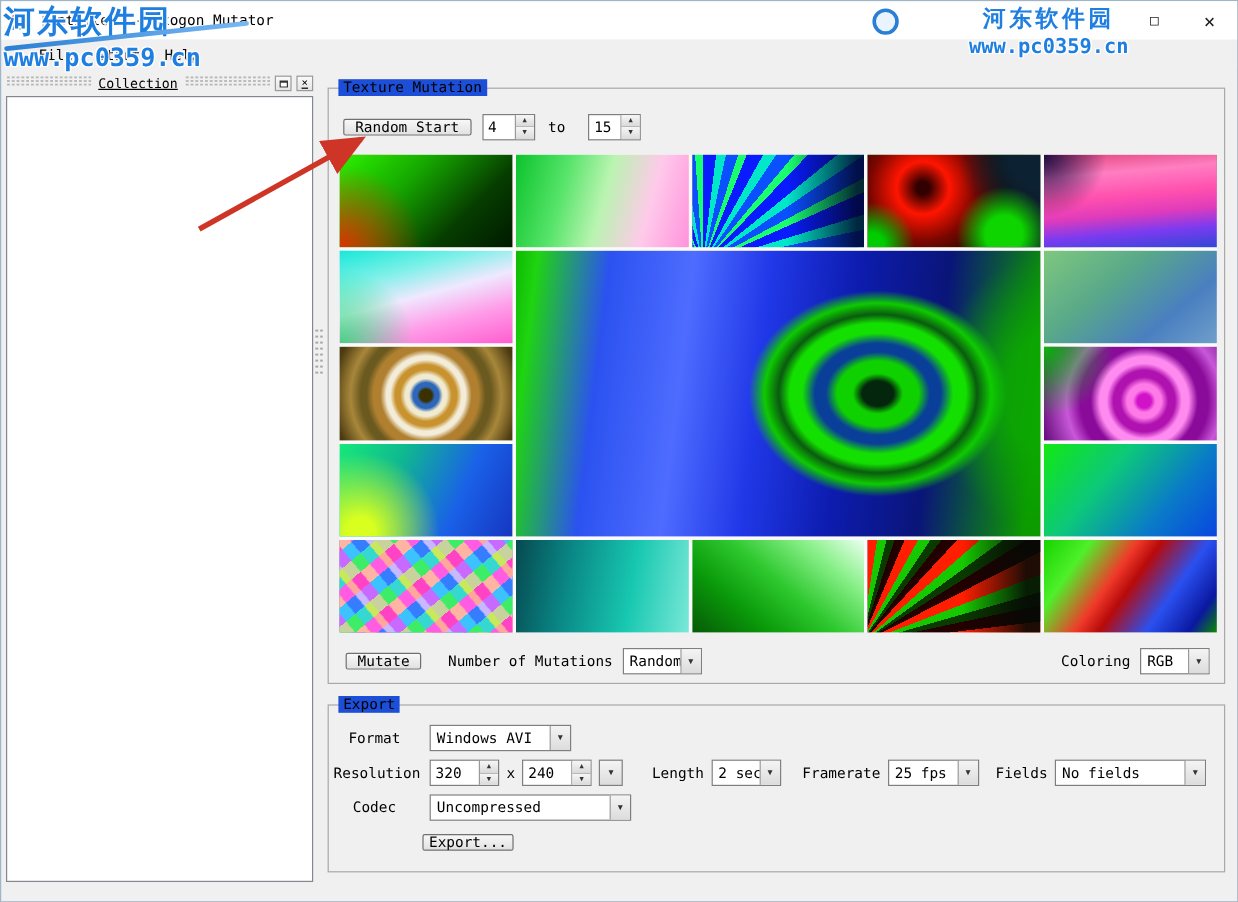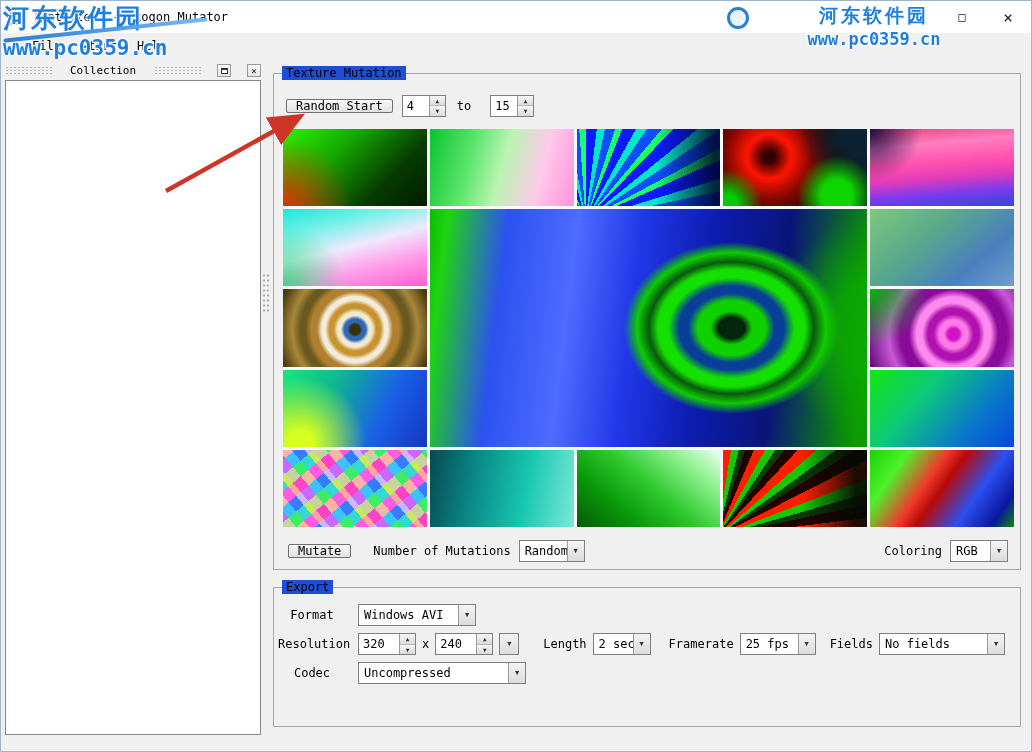--- a/index.html
+++ b/index.html
@@ -19,21 +19,21 @@
   .win-controls { margin-left:auto; display:flex; height:100%; }
   .win-btn { width:46px; height:100%; display:flex; align-items:center; justify-content:center; background:#fff; color:#222; cursor:default; }
   .win-btn.min { font-size:15px; }
   .win-btn.max { font-size:12px; }
   .win-btn.cls { font-size:16px; }
   
   .menubar { position:absolute; top:32px; left:17px; right:0; height:25px; background:#f0f0f0; display:flex; align-items:center; padding-left:4px; }
   .menu-item { padding:3px 10px; }
   
   .dock { position:absolute; left:4px; top:62px; width:256px; height:672px; }
-  .dock-titlebar { height:15px; display:flex; align-items:center; gap:16px; }
+  .dock-titlebar { height:15px; display:flex; align-items:flex-start; gap:4px;text-decoration:underline; }
   .hatch { flex:1; height:9px;
     background-image: radial-gradient(circle, #b8b8b8 0.9px, transparent 1px);
     background-size: 4px 3px; }
   .dock-title { font-size:11px; padding:0 2px; white-space:nowrap; }
   .dock-btn { width:14px; height:13px; border:1px solid #9a9a9a; background:linear-gradient(#fafafa,#e4e4e4);
     font-size:9px; line-height:10px; text-align:center; display:flex; align-items:center; justify-content:center; }
   .float-glyph { display:block; width:7px; height:6px; border:1px solid #333; border-top-width:2px; background:#fff; }
   .dock-body { position:absolute; top:17px; left:0; right:0; bottom:0; background:#fff; border:1px solid #828790; }
   .splitter { position:absolute; left:261px; top:272px; width:7px; height:40px;
     background-image: radial-gradient(circle, #a8a8a8 1px, transparent 1.2px); background-size:4px 5px; }
@@ -308,20 +308,23 @@
     </div>
 
     <div class="exp-row">
       <span class="exp-label">Codec</span>
       <span class="combo w-codec">
         <span class="combo-value">Uncompressed</span>
         <span class="combo-arrow">▼</span>
       </span>
     </div>
 
+    <div class="exp-row">
+      <button class="btn export-btn">Export...</button>
+    </div>
   </div>
 
   <svg class="anno-arrow" width="170" height="110" viewBox="0 0 170 110">
     <defs>
       <marker id="ah" markerWidth="9" markerHeight="8" refX="7" refY="3.5" orient="auto" markerUnits="strokeWidth">
         <path d="M0,0 L8,3.5 L0,7 Z" fill="#cf3526"></path>
       </marker>
     </defs>
     <line x1="15" y1="95" x2="150" y2="20" stroke="#cf3526" stroke-width="4.5" marker-end="url(#ah)"></line>
   </svg>

